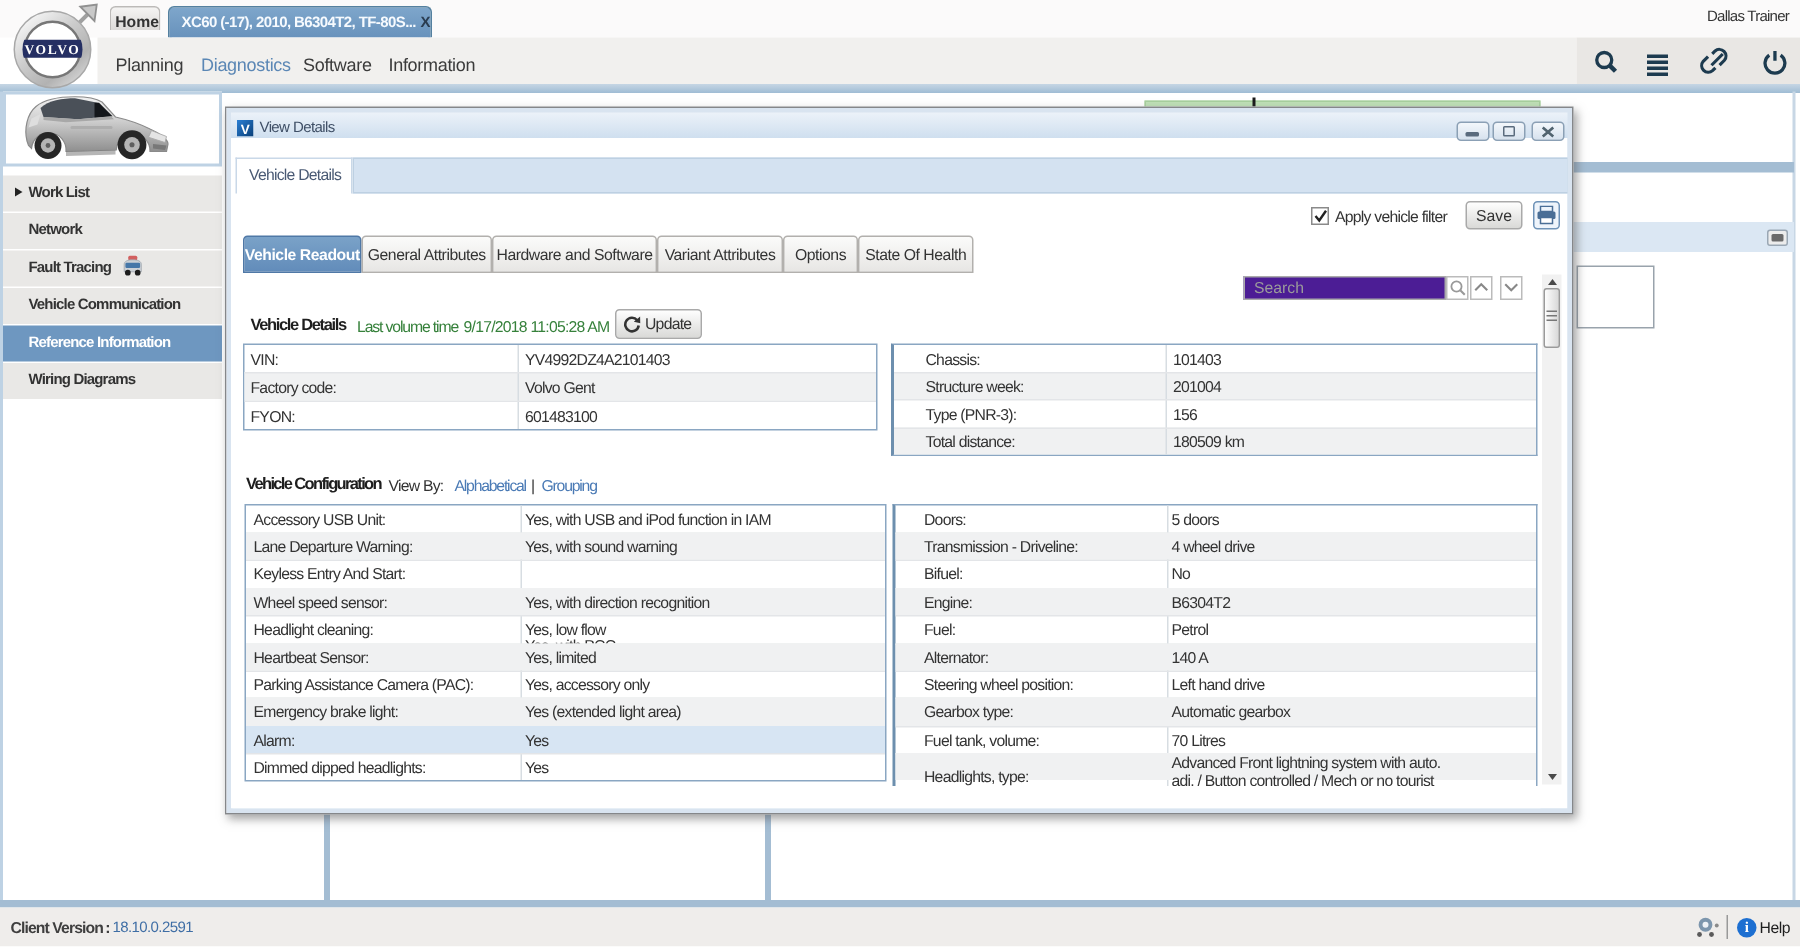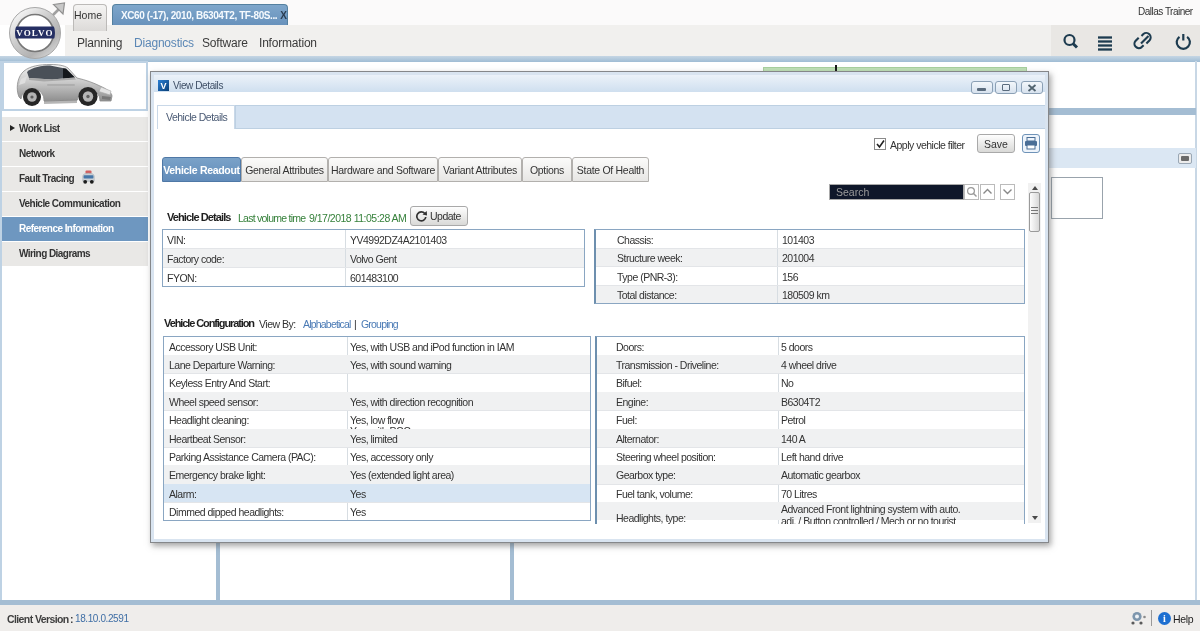--- a/index.html
+++ b/index.html
@@ -35,21 +35,21 @@
   </defs>
   <line x1="47" y1="16" x2="56" y2="7" stroke="#a0a0a0" stroke-width="2.6"></line>
   <path d="M49.5 3.5 L60.5 2 L59 13 Z" fill="#c8c8c8" stroke="#909090" stroke-width="1.2"></path>
   <circle cx="31" cy="32" r="25.5" fill="url(#ring)" stroke="#a8a8a8" stroke-width="1"></circle>
   <circle cx="31" cy="32" r="18.5" fill="#fff" stroke="#777" stroke-width="1.6"></circle>
   <g clip-path="url(#innerc)">
     <rect x="10" y="25.5" width="42" height="12" fill="#252f63"></rect>
     <text x="31" y="35" font-size="9" font-weight="bold" fill="#fff" text-anchor="middle" letter-spacing="1.1" font-family="Liberation Serif, serif">VOLVO</text>
   </g>
 </svg>
-<div class="abs" style="left:73px;top:4px;width:34px;height:27px;background:linear-gradient(#f5f4f3,#dcdad8);border:1px solid #bcbab8;border-bottom:none;border-radius:4px 4px 0 0;font-size:10.5px;font-weight:normal;color:#333;text-align:left;line-height:21px;">Home</div>
+<div class="abs" style="left:73px;top:4px;width:34px;height:16px;background:linear-gradient(#f5f4f3,#dcdad8);border:1px solid #bcbab8;border-bottom:none;border-radius:4px 4px 0 0;font-size:10.5px;font-weight:bold;color:#333;text-align:right;line-height:21px;">Home</div>
 <div class="abs" style="left:112px;top:4px;width:176px;height:21px;background:linear-gradient(#7ea6cb,#6892bc);border:1px solid #54809f;border-bottom:none;border-radius:4px 4px 0 0;font-size:10px;font-weight:bold;letter-spacing:-0.4px;color:#f6fafe;line-height:21px;"><span style="margin-left:8px;">XC60 (-17), 2010, B6304T2, TF-80S...</span><span style="margin-left:3px;color:#2a3c50;">X</span></div>
 <div class="abs" style="left:77px;top:36px;font-size:12px;letter-spacing:-0.2px;color:#3b3b3b;">Planning</div>
 <div class="abs" style="left:134px;top:36px;font-size:12px;letter-spacing:-0.2px;color:#5b87b5;">Diagnostics</div>
 <div class="abs" style="left:202px;top:36px;font-size:12px;letter-spacing:-0.2px;color:#3b3b3b;">Software</div>
 <div class="abs" style="left:259px;top:36px;font-size:12px;letter-spacing:-0.2px;color:#3b3b3b;">Information</div>
 <div class="abs" style="left:1138px;top:6px;font-size:10px;letter-spacing:-0.5px;color:#333;">Dallas Trainer</div>
 <svg class="abs" style="left:1060px;top:31px;" width="132" height="21" viewBox="0 0 132 21">
   <g stroke="#1d3b4f" fill="none">
     <circle cx="9.5" cy="9" r="5" stroke-width="2.2"></circle>
     <line x1="13.2" y1="12.7" x2="17" y2="16.5" stroke-width="3"></line>
@@ -180,21 +180,21 @@
   <rect x="1" y="4" width="12" height="5" rx="1" fill="#4a6e96"></rect>
   <rect x="3" y="8" width="8" height="4" fill="#fff" stroke="#4a6e96" stroke-width="1"></rect>
 </svg>
 <div class="st" style="left:11px;top:85px;width:79px;background:linear-gradient(#7aa2c8,#628cba);border-color:#4f78a6;color:#fff;font-weight:bold;">Vehicle Readout</div>
 <div class="st" style="left:90px;top:85px;width:87px;">General Attributes</div>
 <div class="st" style="left:177px;top:85px;width:110px;">Hardware and Software</div>
 <div class="st" style="left:287px;top:85px;width:84px;">Variant Attributes</div>
 <div class="st" style="left:371px;top:85px;width:50px;">Options</div>
 <div class="st" style="left:421px;top:85px;width:77px;">State Of Health</div>
 
-<div class="abs" style="left:678px;top:112px;width:135px;height:16px;background:#0f172a;border:1px solid #aaa;font-size:10.5px;color:#9b9b9b;line-height:15px;"><span style="margin-left:6px;">Search</span></div>
+<div class="abs" style="left:678px;top:112px;width:135px;height:16px;background:#4c1d95;border:1px solid #aaa;font-size:10.5px;color:#9b9b9b;line-height:15px;"><span style="margin-left:6px;">Search</span></div>
 <div class="abs" style="left:813px;top:112px;width:15px;height:16px;background:#fff;border:1px solid #bbb;"></div>
 <svg class="abs" style="left:815px;top:114px;" width="12" height="12" viewBox="0 0 12 12">
       <circle cx="5" cy="5" r="3.4" fill="none" stroke="#999" stroke-width="1.2"></circle>
       <line x1="7.5" y1="7.5" x2="10.5" y2="10.5" stroke="#999" stroke-width="1.4"></line>
     </svg>
 <div class="abs" style="left:829px;top:112px;width:15px;height:16px;background:#fff;border:1px solid #bbb;"></div>
 <svg class="abs" style="left:831px;top:116px;" width="11" height="8" viewBox="0 0 11 8">
       <path d="M1.5 5.5 L5.5 1.5 L9.5 5.5" stroke="#888" stroke-width="1.4" fill="none"></path>
     </svg>
 <div class="abs" style="left:849px;top:112px;width:15px;height:16px;background:#fff;border:1px solid #bbb;"></div>

